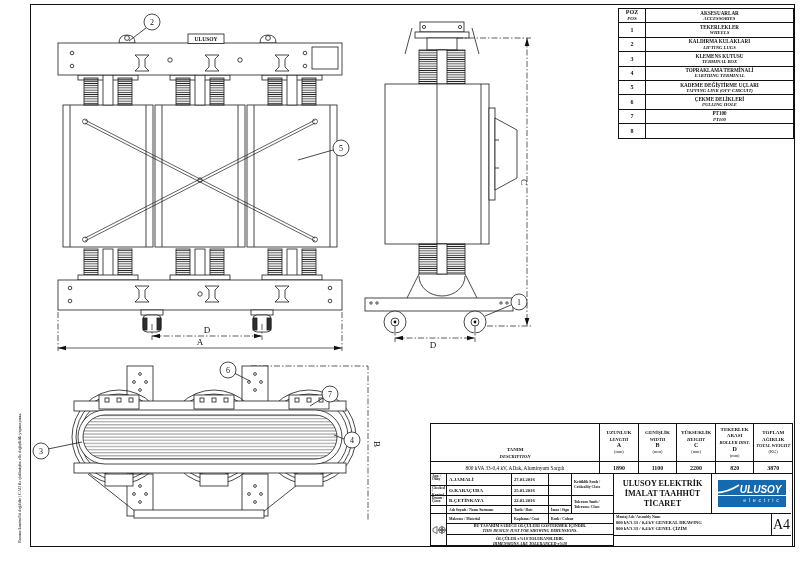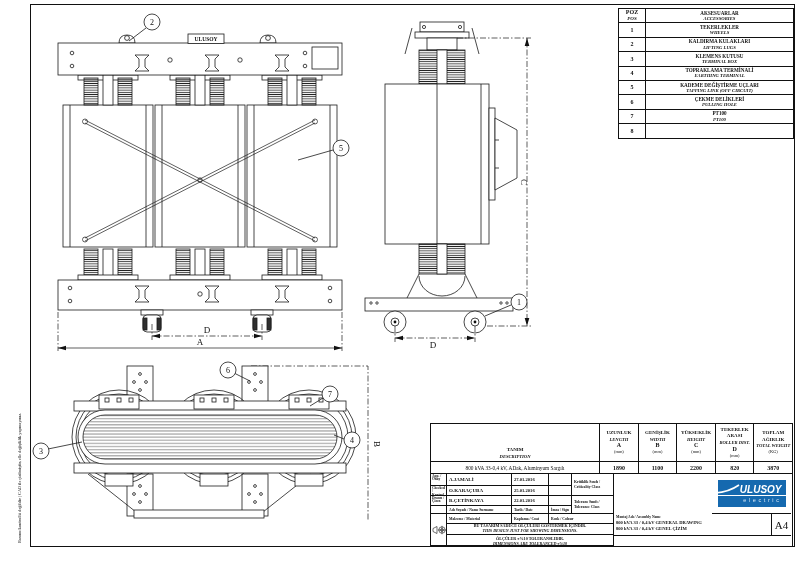--- a/index.html
+++ b/index.html
@@ -56,21 +56,21 @@
              font-size:10px;text-align:right;padding-right:4px;line-height:11px;}
   .logo-sub{color:#d9e9f7;font-family:"Liberation Sans",sans-serif;font-size:5.5px;letter-spacing:2.6px;
             text-align:right;padding-right:4px;border-top:1px solid #fff;line-height:8px;}
   .notes{display:flex;flex-direction:column;justify-content:center;text-align:center;}
   .note-b{font-weight:bold;font-size:4.1px;line-height:5px;}
   .note-i{font-style:italic;font-weight:bold;font-size:4.1px;line-height:5px;}
   .note-sep{border-top:.7px solid #111;margin-top:1px;padding-top:1px;}
   .asm{padding:1px 2px;}
   .asm-lab{font-size:3.6px;font-weight:bold;line-height:4.5px;}
   .asm-line{font-size:4.6px;font-weight:bold;line-height:6px;}
-  .a4{display:flex;align-items:center;justify-content:center;font-size:11px;}
+  .a4{display:flex;align-items:center;justify-content:center;font-size:14px;}
   svg text{font-family:"Liberation Serif",serif;fill:#111;}
 </style>
 </head>
 <body>
 
 <svg width="0" height="0" style="position:absolute">
   <defs>
     <pattern id="hh" width="3" height="2.2" patternUnits="userSpaceOnUse">
       <path d="M0,1.1 H3" stroke="#222" stroke-width="0.85"></path>
     </pattern>
@@ -510,20 +510,25 @@
   <div class="c hd" style="left:81px;top:40px;width:37px;height:10px">Kaplama / Coat</div>
   <div class="c hd" style="left:118px;top:40px;width:65px;height:10px">Renk / Colour</div>
 
   <div class="c notes" style="left:16px;top:50px;width:167px;height:22px">
     <div class="note-b">BU TASARIM SADECE ÖLÇÜLERİ GÖSTERMEK İÇİNDİR.</div>
     <div class="note-i">THIS DESIGN JUST FOR SHOWING DIMENSIONS.</div>
     <div class="note-b note-sep">ÖLÇÜLER ±%10 TOLERANSLIDIR.</div>
     <div class="note-i">DIMENSIONS ARE TOLERANCED ±%10</div>
   </div>
 
+  <div class="c company" style="left:183px;top:0;width:98px;height:40px">
+    <span>ULUSOY ELEKTRİK</span>
+    <span>İMALAT TAAHHÜT</span>
+    <span>TİCARET</span>
+  </div>
   <div class="c logo-cell" style="left:281px;top:0;width:79px;height:40px;border-right:none">
     <div class="logo-box" style="background:#1569af">
       <svg width="26" height="10" viewBox="0 0 26 10" style="position:absolute;left:-3px;top:4px">
         <path d="M0,9 Q14,8 24,1" stroke="#ffffff" stroke-width="1.6" fill="none"></path>
       </svg>
       <div class="logo-main">ULUSOY</div>
       <div class="logo-sub">electric</div>
     </div>
   </div>
 

